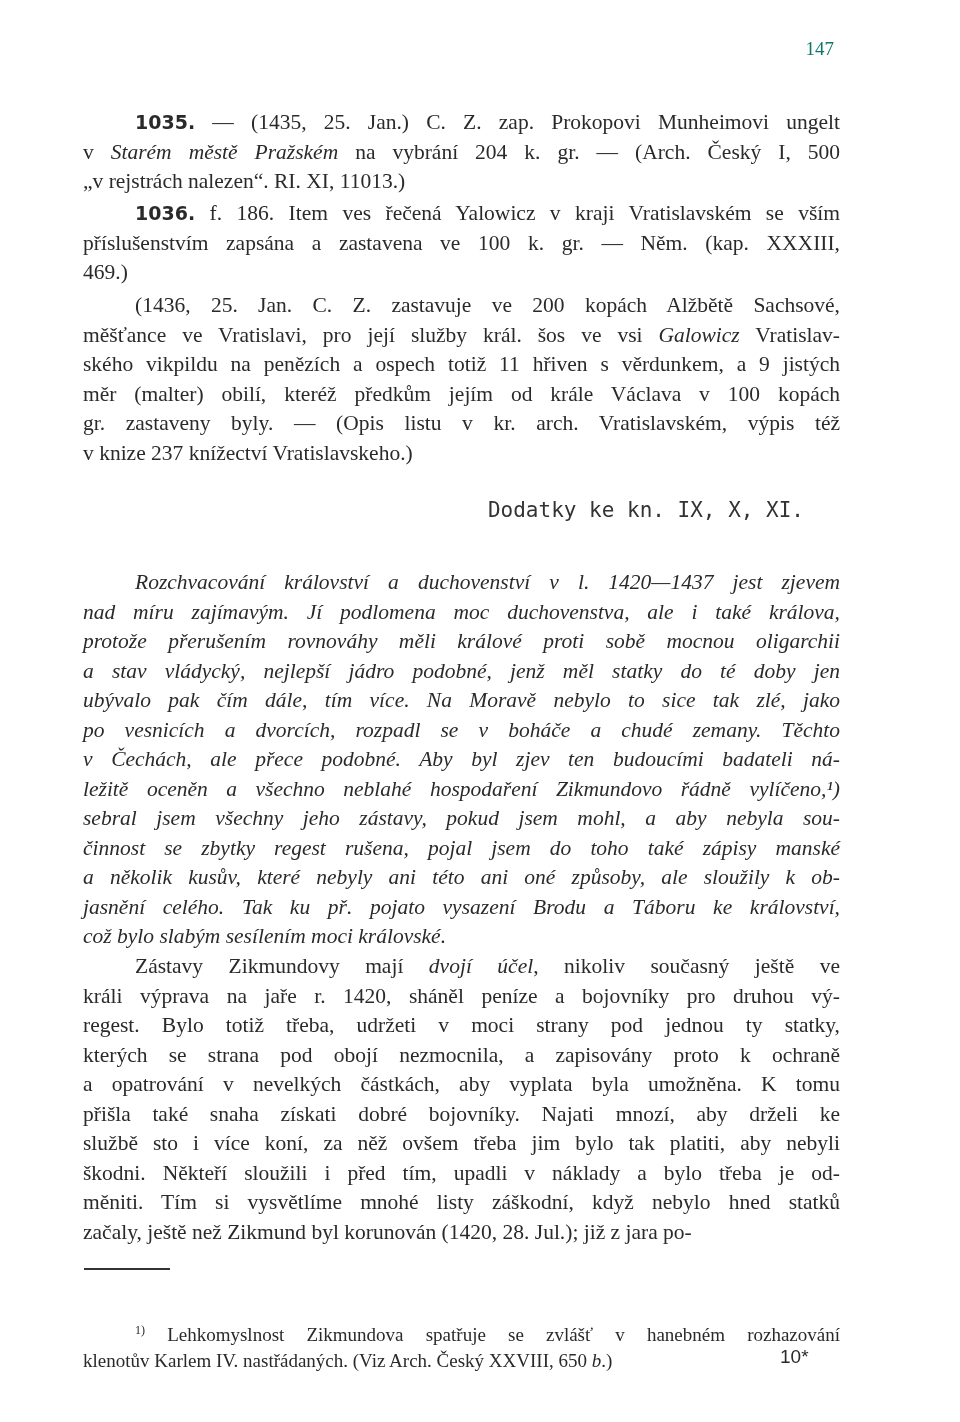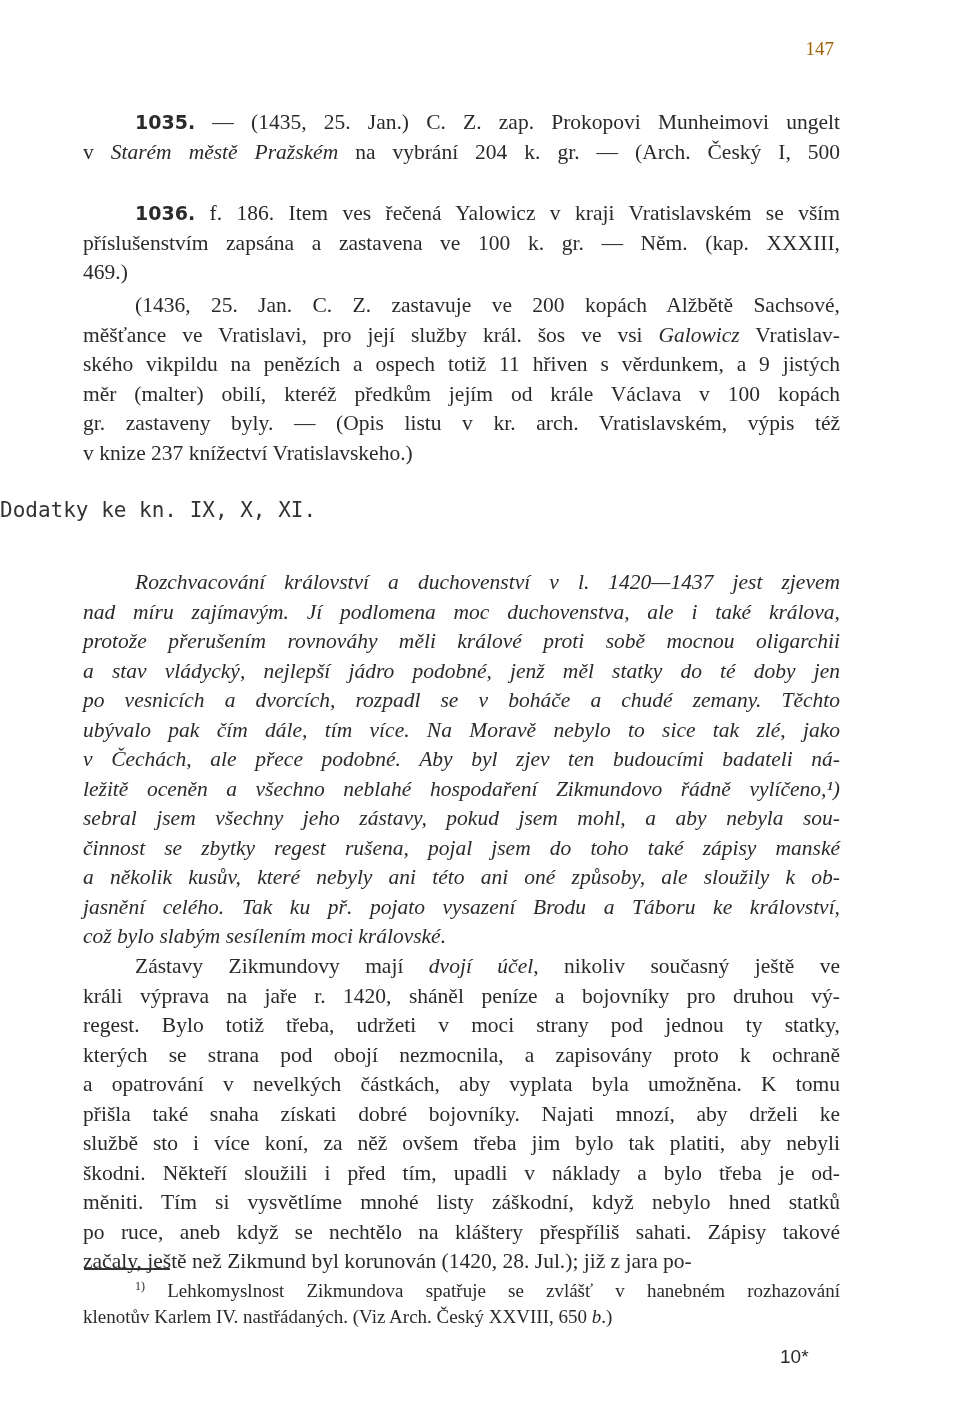--- a/index.html
+++ b/index.html
@@ -3,35 +3,35 @@
 <meta charset="utf-8">
 <style>
   html, body { margin: 0; padding: 0; background: #ffffff; }
   body {
     width: 960px; height: 1422px; position: relative; overflow: hidden;
     font-family: "DejaVu Serif", "Liberation Serif", serif;
     color: #2a2a2a;
   }
   .page-number {
     position: absolute; top: 38px; right: 126px;
-    font-size: 19px; font-family: "Liberation Serif", serif; color: #a16207;
+    font-size: 19px; font-family: "Liberation Serif", serif; color: #0f766e;
   }
   .block {
     position: absolute; left: 83px; width: 757px;
     font-family: "Liberation Serif", serif;
     font-size: 21.5px; line-height: 29.5px;
     text-align: justify; text-align-last: left;
   }
   .line { display: block; white-space: nowrap; text-align-last: justify; text-align: justify; }
   .line.last { text-align-last: left; }
   .indent { padding-left: 52px; margin-top: 16px; }
   .bold-num { font-weight: bold; font-family: "DejaVu Sans", sans-serif; font-size: 19px; }
   .ital { font-style: italic; }
   .heading {
-    position: absolute; top: 498px; left: 0; width: 804px; text-align: left;
+    position: absolute; top: 498px; left: 0; width: 804px; text-align: right;
     font-family: "DejaVu Sans Mono", "Liberation Mono", monospace;
     font-size: 21px; color: #333;
   }
   .footnote-rule {
     position: absolute; left: 84px; top: 1268px; width: 86px; height: 2px; background: #333;
   }
   .footnote {
     position: absolute; left: 83px; top: 1278px; width: 757px;
     font-family: "Liberation Serif", serif; font-size: 19px; line-height: 26px;
   }
@@ -42,20 +42,21 @@
   sup { font-size: 12px; line-height: 0; }
 </style>
 </head>
 <body>
 
 <div class="page-number">147</div>
 
 <div class="block" style="top:92px;">
   <span class="line indent"><span class="bold-num">1035.</span><span> — (1435, 25. Jan.) C. Z. zap. Prokopovi Munheimovi ungelt</span></span>
   <span class="line"><span>v </span><span class="ital">Starém městě Pražském</span><span> na vybrání 204 k. gr. — (Arch. Český I, 500</span></span>
+  <span class="line last"><span>„v rejstrách nalezen“. RI. XI, 11013.)</span></span>
 </div>
 
 <div class="block" style="top:183px;">
   <span class="line indent"><span class="bold-num">1036.</span><span> f. 186. Item ves řečená Yalowicz v kraji Vratislavském se vším</span></span>
   <span class="line"><span>příslušenstvím zapsána a zastavena ve 100 k. gr. — Něm. (kap. XXXIII,</span></span>
   <span class="line last"><span>469.)</span></span>
 </div>
 
 <div class="block" style="top:275px;">
   <span class="line indent"><span>(1436, 25. Jan. C. Z. zastavuje ve 200 kopách Alžbětě Sachsové,</span></span>
@@ -66,45 +67,44 @@
   <span class="line last"><span>v knize 237 knížectví Vratislavskeho.)</span></span>
 </div>
 
 <div class="heading">Dodatky ke kn. IX, X, XI.</div>
 
 <div class="block" id="para1" style="top:552px;font-style:italic;">
     <span class="line indent">Rozchvacování království a duchovenství v l. 1420—1437 jest zjevem</span>
     <span class="line">nad míru zajímavým.  Jí podlomena moc duchovenstva, ale i také králova,</span>
     <span class="line">protože přerušením rovnováhy měli králové proti sobě mocnou oligarchii</span>
     <span class="line">a stav vládycký, nejlepší jádro podobné, jenž měl statky do té doby jen</span>
+    <span class="line">ubývalo pak čím dále, tím více.  Na Moravě nebylo to sice tak zlé, jako</span>
     <span class="line">po vesnicích a dvorcích, rozpadl se v boháče a chudé zemany.  Těchto</span>
-    <span class="line">ubývalo pak čím dále, tím více.  Na Moravě nebylo to sice tak zlé, jako</span>
     <span class="line">v Čechách, ale přece podobné.  Aby byl zjev ten budoucími badateli ná-</span>
     <span class="line">ležitě oceněn a všechno neblahé hospodaření Zikmundovo řádně vylíčeno,¹)</span>
     <span class="line">sebral jsem všechny jeho zástavy, pokud jsem mohl, a aby nebyla sou-</span>
     <span class="line">činnost se zbytky regest rušena, pojal jsem do toho také zápisy manské</span>
     <span class="line">a několik kusův, které nebyly ani této ani oné způsoby, ale sloužily k ob-</span>
     <span class="line">jasnění celého. Tak ku př. pojato vysazení Brodu a Táboru ke království,</span>
     <span class="line last">což bylo slabým sesílením moci královské.</span>
   </div>
 
 <div class="block" id="para2" style="top:936px;">
     <span class="line indent"><span>Zástavy Zikmundovy mají </span><span class="ital">dvojí účel</span><span>, nikoliv současný ještě ve</span></span>
     <span class="line">králi výprava na jaře r. 1420, sháněl peníze a bojovníky pro druhou vý-</span>
     <span class="line">regest.  Bylo totiž třeba, udržeti v moci strany pod jednou ty statky,</span>
     <span class="line">kterých se strana pod obojí nezmocnila, a zapisovány proto k ochraně</span>
     <span class="line">a opatrování v nevelkých částkách, aby vyplata byla umožněna.  K tomu</span>
     <span class="line">přišla také snaha získati dobré bojovníky.  Najati mnozí, aby drželi ke</span>
     <span class="line">službě sto i více koní, za něž ovšem třeba jim bylo tak platiti, aby nebyli</span>
     <span class="line">škodni.  Někteří sloužili i před tím, upadli v náklady a bylo třeba je od-</span>
     <span class="line">měniti.  Tím si vysvětlíme mnohé listy záškodní, když nebylo hned statků</span>
-    <span class="line">po ruce, aneb když se nechtělo na kláštery přespříliš sahati.  Zápisy takové</span>
     <span class="line last">začaly, ještě než Zikmund byl korunován (1420, 28. Jul.);  již z jara po-</span>
   </div>
 
 <div class="footnote-rule"></div>
 
 <div class="footnote">
-  <span class="line" style="padding-left:52px;"><sup>1)</sup><span> Lehkomyslnost Zikmundova spatřuje se zvlášť v hanebném rozhazování</span></span>
+  <span class="line" style="padding-left:52px;margin-top:44px;"><sup>1)</sup><span> Lehkomyslnost Zikmundova spatřuje se zvlášť v hanebném rozhazování</span></span>
   <span class="line last"><span>klenotův Karlem IV. nastřádaných. (Viz Arch. Český XXVIII, 650 </span><span class="ital">b</span><span>.)</span></span>
 </div>
 
 <div class="sig">10*</div>
 
 </body></html>

